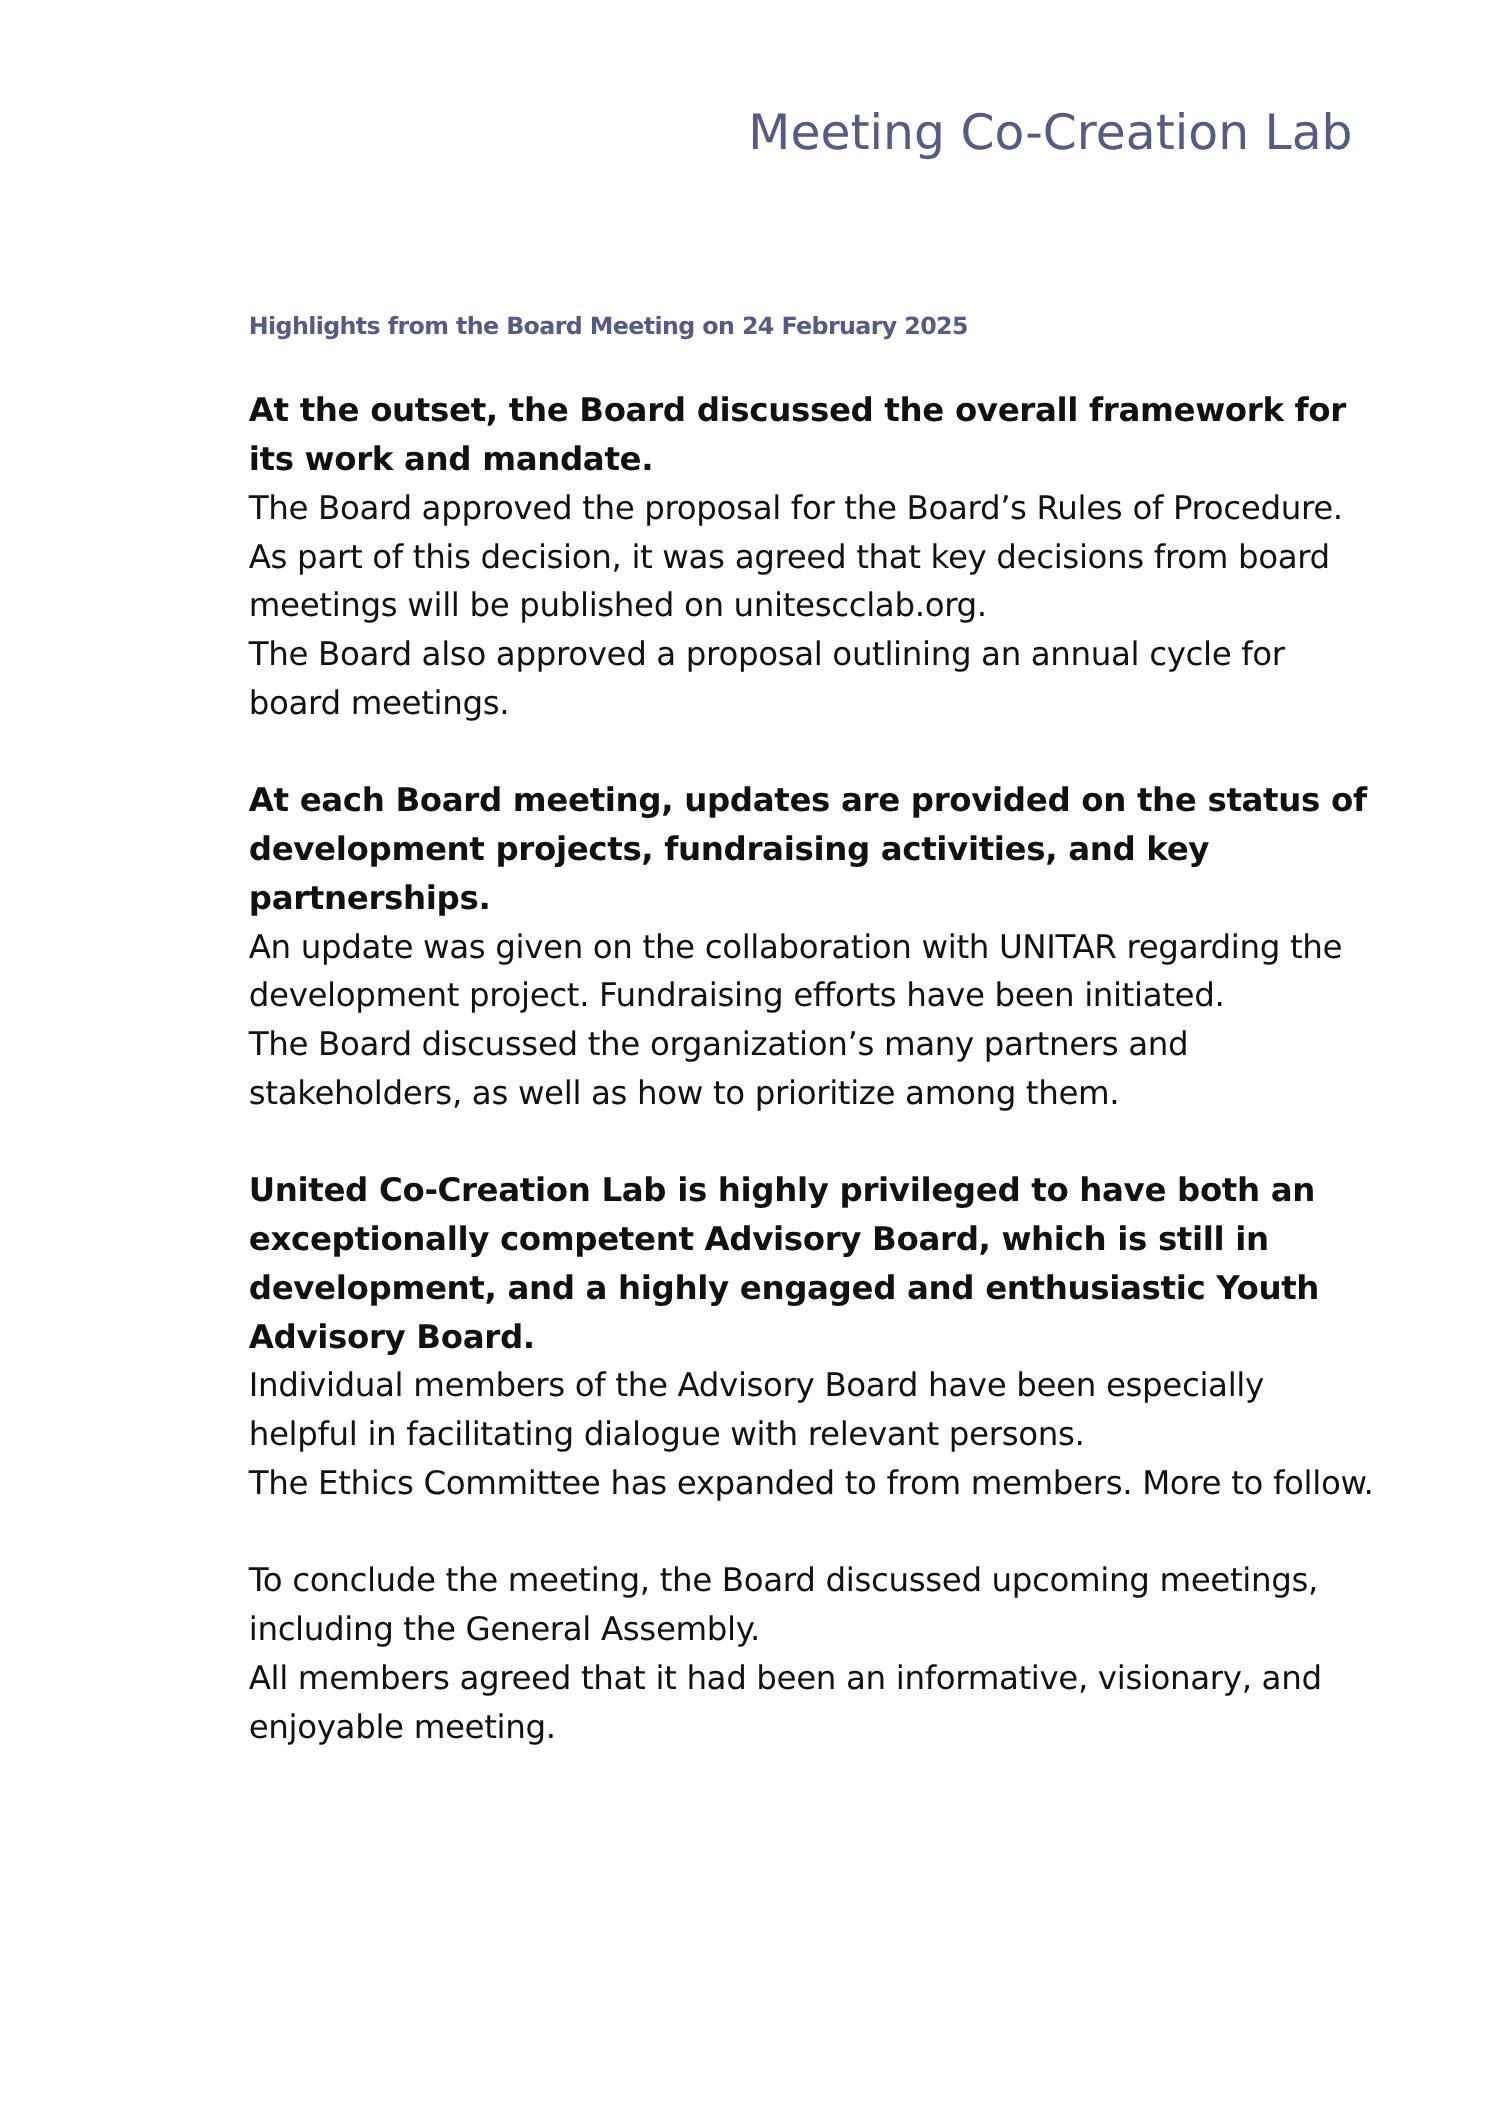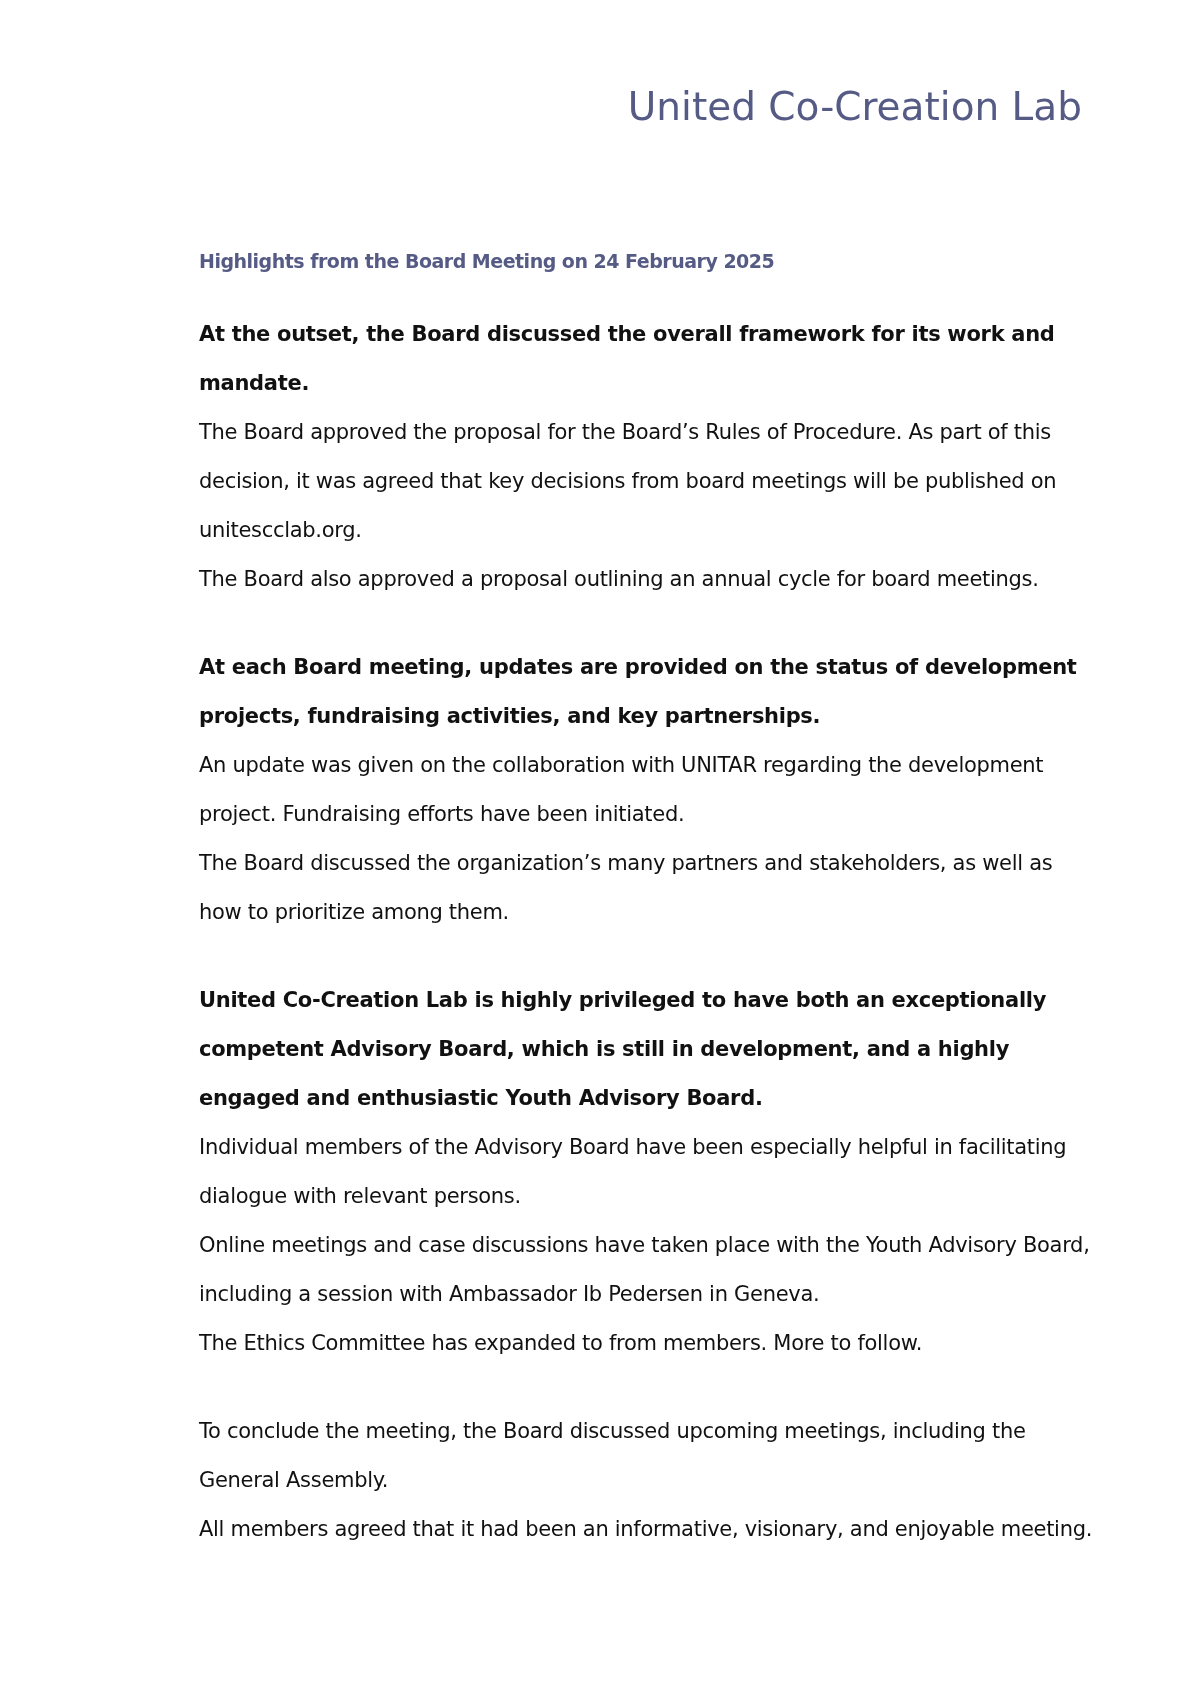--- a/index.html
+++ b/index.html
@@ -4,47 +4,46 @@
 <style>
   html, body { margin: 0; padding: 0; background: #ffffff; }
   body { width: 1190px; height: 1683px; position: relative; overflow: hidden;
          font-family: "DejaVu Sans", "Liberation Sans", sans-serif; color: #111111; }
   .brand { position: absolute; right: 108px; top: 84px; font-size: 39px; font-weight: 400;
            color: #555b85; letter-spacing: 0px; font-family: "DejaVu Sans", sans-serif; }
   .content { position: absolute; left: 199px; top: 250px; width: 900px; }
   .title { font-size: 19px; font-weight: bold; color: #555b85; margin: 0 0 38px 0;
            letter-spacing: -0.5px; font-family: "DejaVu Sans", sans-serif; }
   .section { margin-bottom: 39px; }
-  .line { font-size: 21px; line-height: 49px; letter-spacing: -0.3px; }
+  .line { font-size: 26px; line-height: 39px; letter-spacing: -0.3px; }
   .bold { font-weight: bold; }
 </style>
 </head>
 <body>
 
-<div class="brand">United Co-Creation Lab</div>
+<div class="brand">Meeting Co-Creation Lab</div>
 
 <div class="content">
   <h1 class="title">Highlights from the Board Meeting on 24 February 2025</h1>
 
   <div class="section">
     <div class="line bold">At the outset, the Board discussed the overall framework for its work and mandate.</div>
     <div class="line">The Board approved the proposal for the Board’s Rules of Procedure. As part of this decision, it was agreed that key decisions from board meetings will be published on unitescclab.org.</div>
     <div class="line">The Board also approved a proposal outlining an annual cycle for board meetings.</div>
   </div>
 
   <div class="section">
     <div class="line bold">At each Board meeting, updates are provided on the status of development projects, fundraising activities, and key partnerships.</div>
     <div class="line">An update was given on the collaboration with UNITAR regarding the development project. Fundraising efforts have been initiated.</div>
     <div class="line">The Board discussed the organization’s many partners and stakeholders, as well as how to prioritize among them.</div>
   </div>
 
   <div class="section">
     <div class="line bold">United Co-Creation Lab is highly privileged to have both an exceptionally competent Advisory Board, which is still in development, and a highly engaged and enthusiastic Youth Advisory Board.</div>
     <div class="line">Individual members of the Advisory Board have been especially helpful in facilitating dialogue with relevant persons.</div>
-    <div class="line">Online meetings and case discussions have taken place with the Youth Advisory Board, including a session with Ambassador Ib Pedersen in Geneva.</div>
     <div class="line">The Ethics Committee has expanded to from members. More to follow.</div>
   </div>
 
   <div class="section">
     <div class="line">To conclude the meeting, the Board discussed upcoming meetings, including the General Assembly.</div>
     <div class="line">All members agreed that it had been an informative, visionary, and enjoyable meeting.</div>
   </div>
 </div>
 
 </body></html>

